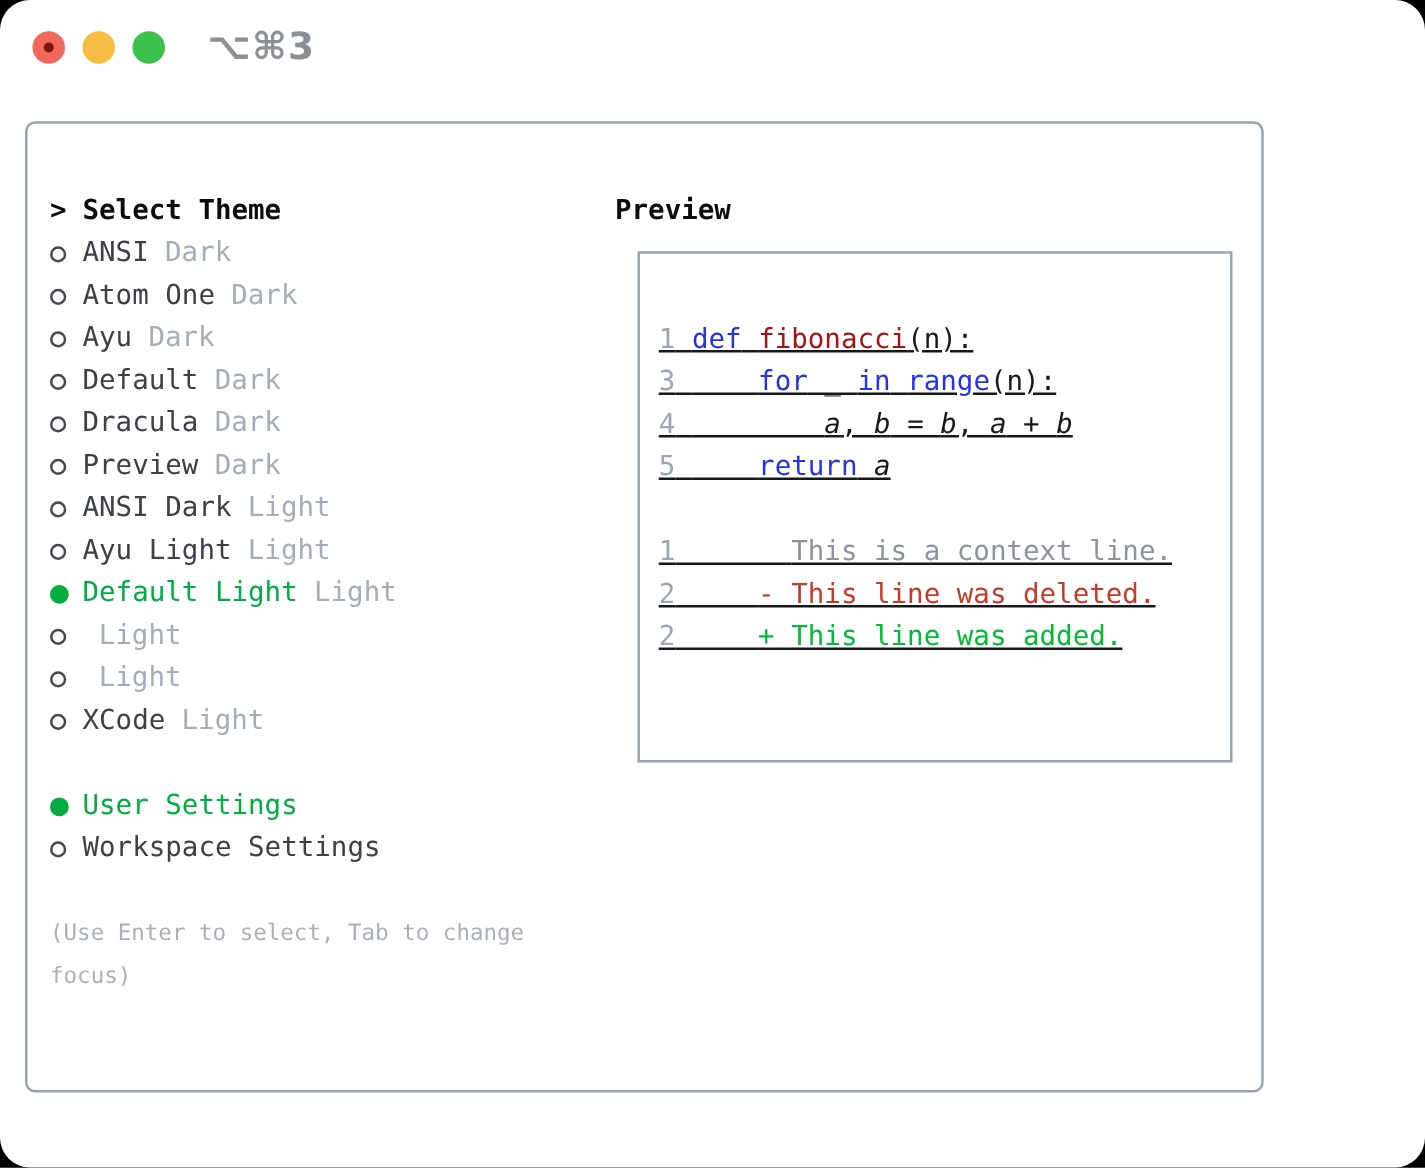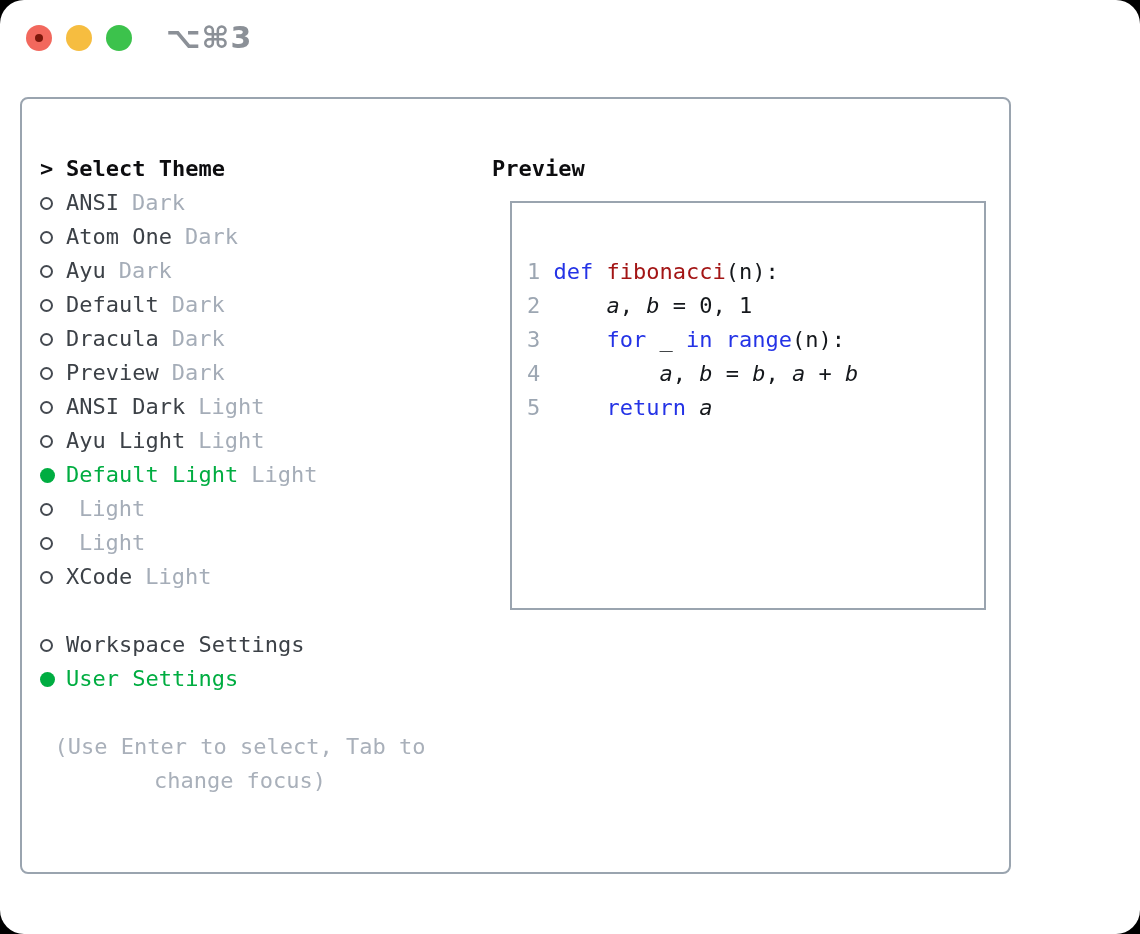--- a/index.html
+++ b/index.html
@@ -41,33 +41,33 @@
   .section-title { color:var(--heading_black); }
   .radio {
     width:13px; height:13px; border:2px solid var(--radio_ring); border-radius:50%;
   }
   .radio.sel { width:15px; height:15px; border:none; background:var(--green_selected); }
   .opt-name { color:var(--item_text); }
   .row.sel .opt-name { color:var(--green_selected); }
   .badge { color:var(--badge_gray); margin-left:13px; }
   .hint {
     width:400px; white-space:pre-wrap; color:var(--hint_gray);
-    font-size:22px; line-height:34px;text-align:center;
+    font-size:18px; line-height:34px;
   }
   
   .preview-title {
     position:absolute; left:470px; top:53px; height:34px; line-height:34px;
     font-size:22px; font-weight:bold; color:var(--heading_black);
   }
   .preview-box {
     position:absolute; left:488px; top:102px; width:476px; height:409px;
     border:2px solid var(--border_gray); background:#fff;
     padding:52px 0 0 15px; font-size:22px; line-height:34px;
   }
-  .cline { height:34px; white-space:pre; color:var(--code_text); }
+  .cline { height:34px; white-space:pre; color:var(--code_text);text-decoration:underline; }
   .lineno { color:var(--line_number); }
   .diff-block { margin-top:34px; }
   .tok-kw  { color:var(--keyword_blue); }
   .tok-fn  { color:var(--function_red); }
   .tok-var { font-style:italic; color:var(--code_text); }
   .tok-pl  { color:var(--code_text); }
   .d-context { color:var(--context_gray); }
   .d-deleted { color:var(--deleted_red); }
   .d-added   { color:var(--added_green); }
 </style>
@@ -105,35 +105,39 @@
           <div class="row sel"><span class="marker"><span class="radio sel"></span></span><span class="opt-name">Default Light</span><span class="badge">Light</span></div>
           <div class="row"><span class="marker"><span class="radio"></span></span><span class="badge">Light</span></div>
           <div class="row"><span class="marker"><span class="radio"></span></span><span class="badge">Light</span></div>
           <div class="row"><span class="marker"><span class="radio"></span></span><span class="opt-name">XCode</span><span class="badge">Light</span></div>
         </div>
 
       <div class="row"></div>
 
 
       <div id="apply-list">
+          <div class="row sel"><span class="marker"><span class="radio sel"></span></span><span class="opt-name">User Settings</span></div>
           <div class="row"><span class="marker"><span class="radio"></span></span><span class="opt-name">Workspace Settings</span></div>
-          <div class="row sel"><span class="marker"><span class="radio sel"></span></span><span class="opt-name">User Settings</span></div>
         </div>
 
       <div class="row"></div>
 
       <div class="hint">(Use Enter to select, Tab to change focus)</div>
     </div>
 
     <div class="preview-title">Preview</div>
 
     <div class="preview-box">
       <div id="code-block">
           <div class="cline"><span class="lineno">1</span><span class="tok-pl"> </span><span class="tok-kw">def</span><span class="tok-pl"> </span><span class="tok-fn">fibonacci</span><span class="tok-pl">(n):</span></div>
-          <div class="cline"><span class="lineno">2</span><span class="tok-pl"> </span><span class="tok-pl">    </span><span class="tok-var">a</span><span class="tok-pl">, </span><span class="tok-var">b</span><span class="tok-pl"> = 0, 1</span></div>
           <div class="cline"><span class="lineno">3</span><span class="tok-pl"> </span><span class="tok-pl">    </span><span class="tok-kw">for</span><span class="tok-pl"> _ </span><span class="tok-kw">in</span><span class="tok-pl"> </span><span class="tok-kw">range</span><span class="tok-pl">(n):</span></div>
           <div class="cline"><span class="lineno">4</span><span class="tok-pl"> </span><span class="tok-pl">        </span><span class="tok-var">a</span><span class="tok-pl">, </span><span class="tok-var">b</span><span class="tok-pl"> = </span><span class="tok-var">b</span><span class="tok-pl">, </span><span class="tok-var">a</span><span class="tok-pl"> + </span><span class="tok-var">b</span></div>
           <div class="cline"><span class="lineno">5</span><span class="tok-pl"> </span><span class="tok-pl">    </span><span class="tok-kw">return</span><span class="tok-pl"> </span><span class="tok-var">a</span></div>
+        </div>
+      <div id="diff-block" class="diff-block">
+          <div class="cline"><span class="lineno">1</span><span>       </span><span class="d-context">This is a context line.</span></div>
+          <div class="cline"><span class="lineno">2</span><span>     </span><span class="d-deleted">- This line was deleted.</span></div>
+          <div class="cline"><span class="lineno">2</span><span>     </span><span class="d-added">+ This line was added.</span></div>
         </div>
     </div>
 
   </div>
 </div>
 
 </body></html>

